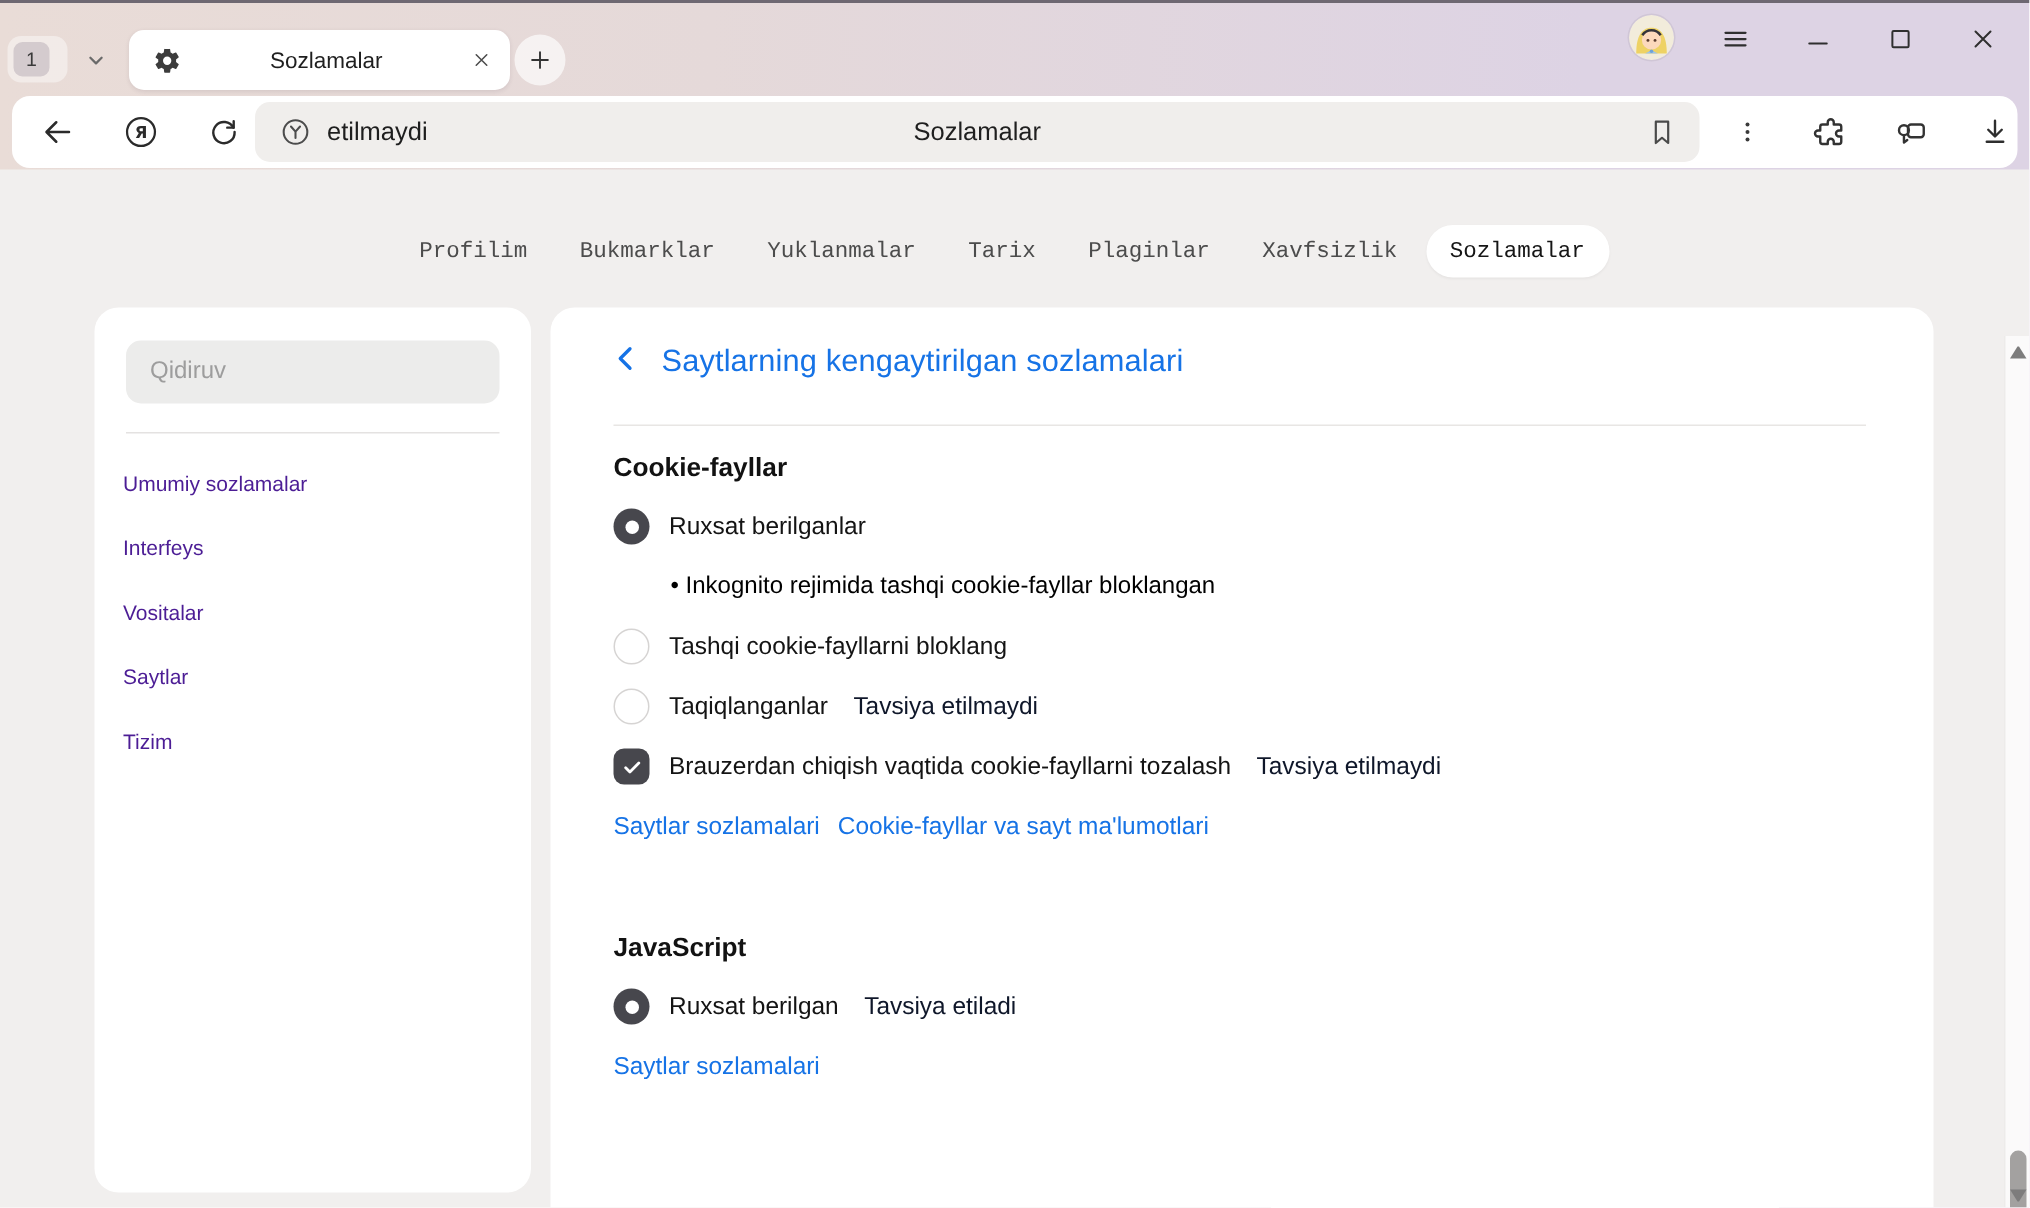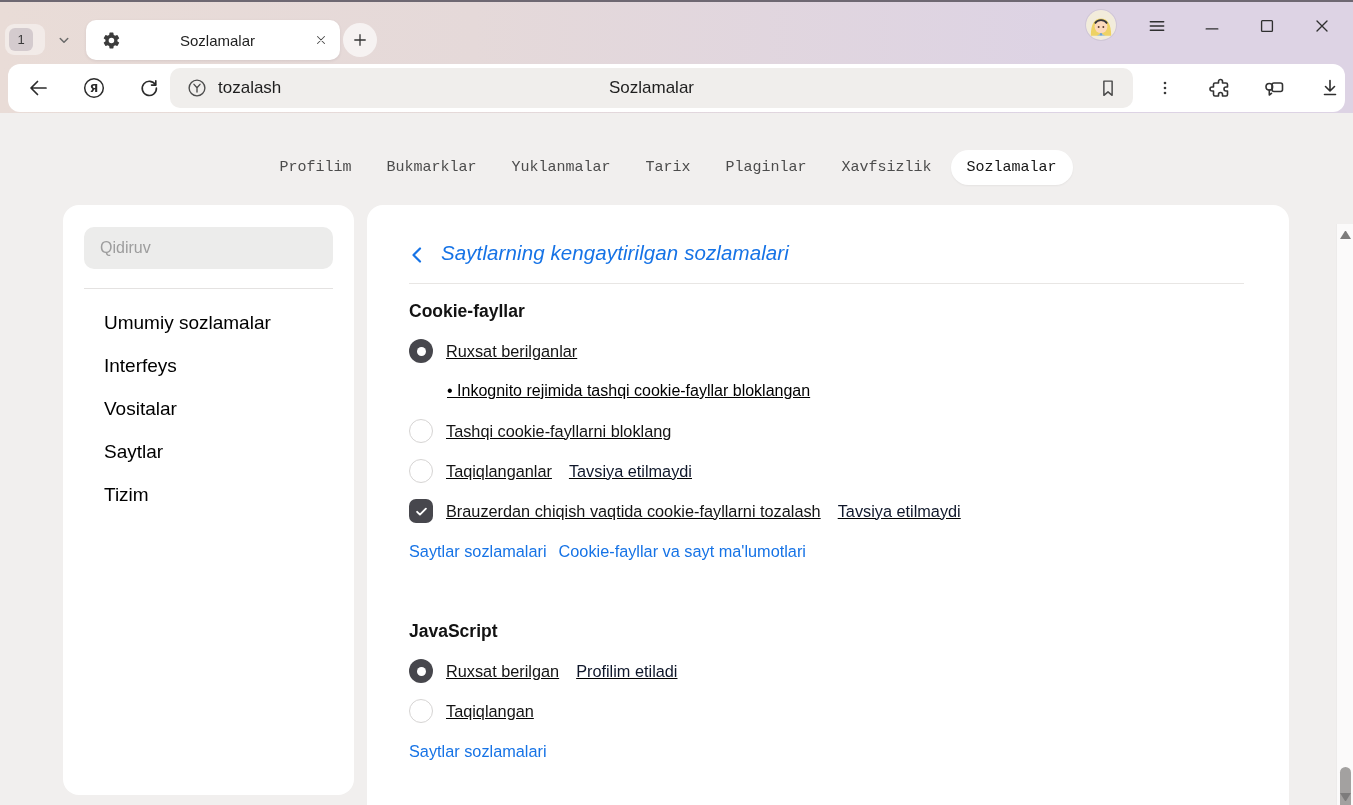--- a/index.html
+++ b/index.html
@@ -48,32 +48,32 @@
   .settings-nav{position:absolute;left:0;right:17px;top:37px;display:flex;justify-content:center;gap:3px;font-family:Liberation Mono, monospace;}
   .navtab{padding:9px 16px;font-size:15px;color:#4c4c4c;border-radius:19px;white-space:nowrap;cursor:default;}
   .navtab.active{background:#fff;color:#161616;box-shadow:0 1px 2px rgba(0,0,0,.05);}
 
   .sidebar{position:absolute;left:63px;top:92px;width:291px;height:590px;background:var(--card);border-radius:16px;}
   .search{margin:22px 21px 0;height:42px;background:#ececeb;border:none;border-radius:10px;width:249px;
     padding:0 16px;font-size:16px;color:#404040;font-family:inherit;outline:none;}
   .search::placeholder{color:#9d9d9d;}
   .side-divider{height:1px;background:#e4e2e1;margin:19px 21px 0;}
   .side-list{margin-top:12px;}
-  .side-item{height:43px;line-height:43px;padding-left:41px;font-size:19px;color:#000000;cursor:default;}
+  .side-item{height:43px;line-height:43px;padding-left:19px;font-size:14px;color:#4c1d95;cursor:default;}
 
   .main-card{position:absolute;left:367px;top:92px;width:922px;height:720px;background:var(--card);
     border-radius:16px;padding:24px 45px 0 42px;}
-  .heading-row{display:flex;align-items:flex-end;height:36px;font-style:italic;}
+  .heading-row{display:flex;align-items:flex-start;height:36px;}
   .back-chevron{margin-right:16px;display:flex;align-items:center;}
   .main-heading{font-size:20.5px;font-weight:500;color:var(--accent);letter-spacing:.1px;}
   .main-divider{height:1px;background:#e8e6e4;margin-top:18px;}
   .sections{margin-top:14px;}
   .settings-section + .settings-section{margin-top:47px;}
   .sec-title{font-size:17.5px;font-weight:700;color:#121212;height:26px;line-height:26px;}
-  .opts{margin-top:7px;text-decoration:underline;}
+  .opts{margin-top:7px;}
   .opt{display:flex;align-items:center;min-height:40px;}
   .radio{width:24px;height:24px;border-radius:50%;background:#fff;border:1.5px solid #d6d4d3;flex:0 0 24px;}
   .radio.sel{background:var(--control);border:none;position:relative;}
   .radio.sel::after{content:"";position:absolute;left:7.5px;top:7.5px;width:9px;height:9px;border-radius:50%;background:#fff;}
   .checkbox{width:24px;height:24px;border-radius:7px;background:var(--control);flex:0 0 24px;
     display:flex;align-items:center;justify-content:center;}
   .opt-label{font-size:16.3px;color:#141414;margin-left:13px;white-space:nowrap;}
   .opt-note{font-size:16.3px;color:#0f172a;margin-left:17px;white-space:nowrap;}
   .opt-sub{min-height:40px;display:flex;align-items:center;padding-left:38px;font-size:16px;color:#000000;}
   .links{display:flex;gap:12px;min-height:40px;align-items:center;}
@@ -193,21 +193,21 @@
       </span>
     </div>
 
     <div class="urlchip">
       <span>
         <svg width="22" height="22" viewBox="0 0 24 24" fill="none" stroke="#4c4c4c" stroke-width="1.5" stroke-linecap="round" stroke-linejoin="round">
             <circle cx="12" cy="12" r="8.6"></circle>
             <path d="M8.7 8l3.3 3.7L15.3 8M12 11.7V16.3"></path>
           </svg>
       </span>
-      <span class="url-text">tozalash</span>
+      <span class="url-text">etilmaydi</span>
       <span class="page-title">Sozlamalar</span>
       <span class="chip-spacer"></span>
       <span>
         <svg width="22" height="22" viewBox="0 0 24 24" fill="none" stroke="#4a4a4a" stroke-width="1.6" stroke-linejoin="round">
             <path d="M7.5 4.5h9V20l-4.5-3.8L7.5 20z"></path>
           </svg>
       </span>
     </div>
 
     <div class="tb-icon" style="left:1145px">
@@ -309,25 +309,21 @@
               <a>Saytlar sozlamalari</a>
               <a>Cookie-fayllar va sayt ma'lumotlari</a>
             </div>
           </section>
           <section class="settings-section">
             <h2 class="sec-title">JavaScript</h2>
             <div class="opts">
               <div class="opt">
                 <span class="radio sel"></span>
                 <span class="opt-label">Ruxsat berilgan</span>
-                <span class="opt-note">Profilim etiladi</span>
-              </div>
-              <div class="opt">
-                <span class="radio"></span>
-                <span class="opt-label">Taqiqlangan</span>
+                <span class="opt-note">Tavsiya etiladi</span>
               </div>
             </div>
             <div class="links">
               <a>Saytlar sozlamalari</a>
             </div>
           </section>
         </div>
     </div>
 
     <div class="scrollbar">

